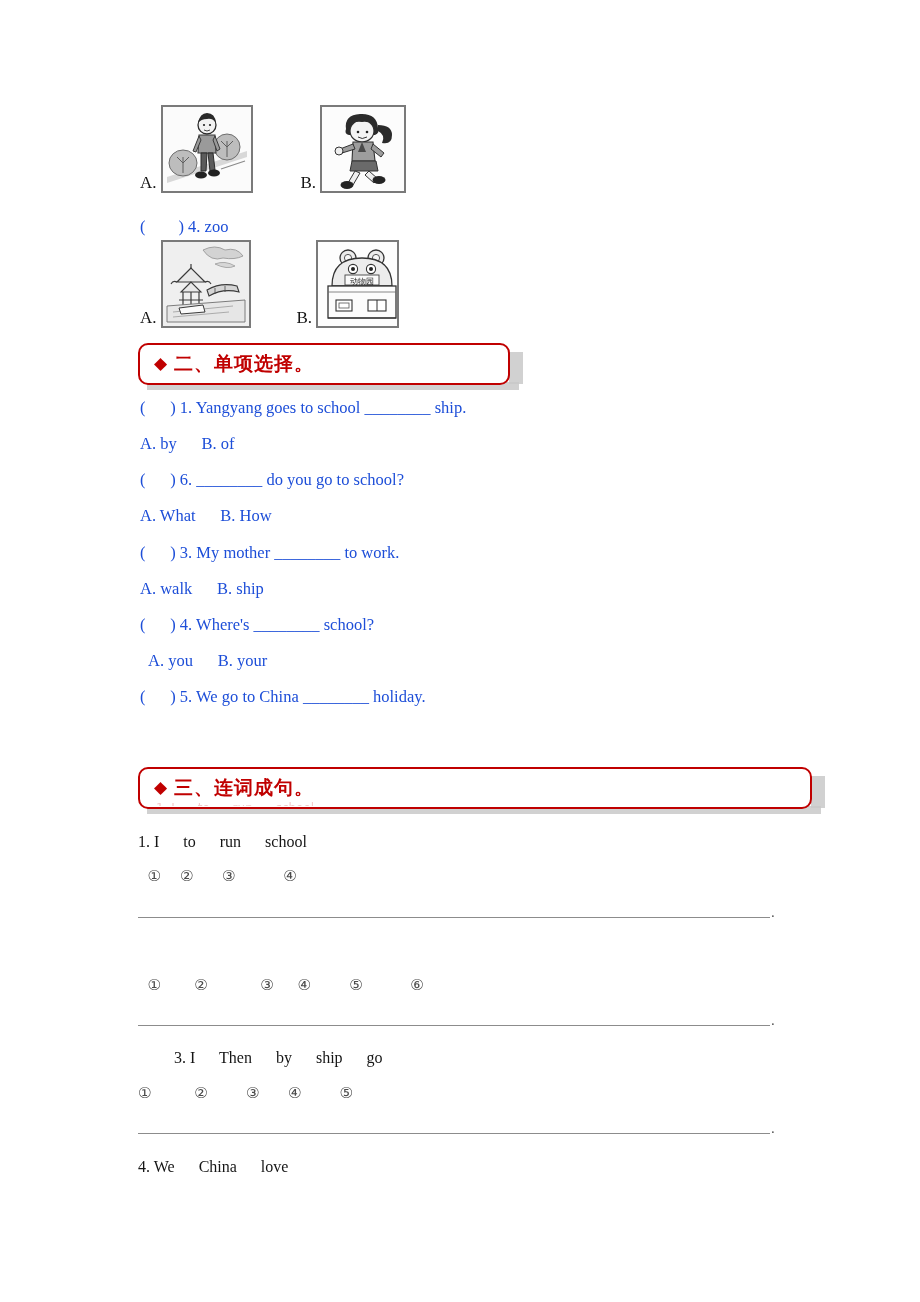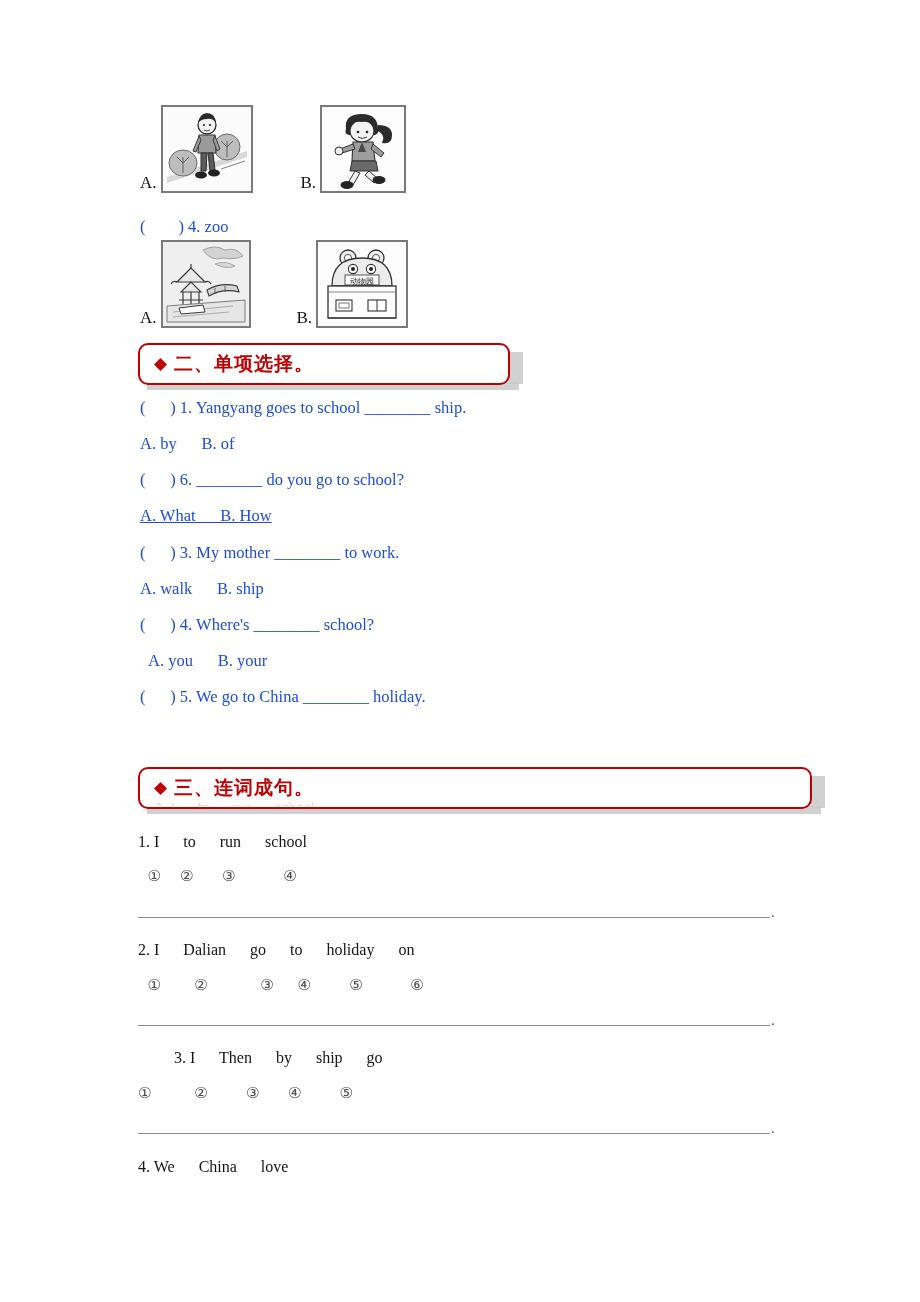--- a/index.html
+++ b/index.html
@@ -242,21 +242,21 @@
           <path d="M10 70 L70 64" stroke="#9c9c9c" stroke-width="0.8"></path>
           <path d="M10 75 L66 70" stroke="#9c9c9c" stroke-width="0.8"></path>
 
           <path d="M16 66 L40 63 L42 70 L18 72 Z" fill="#fafafa" stroke="#3a3a3a" stroke-width="1"></path>
         </svg>
       </div>
     </div>
 
     <div class="pic-opt" style="margin-left:46px;">
       <span class="pic-label">B.</span>
-      <div class="pic-box" style="width:92px;height:88px;">
+      <div class="pic-box" style="width:83px;height:88px;">
         <svg width="88" height="84" viewBox="0 0 88 84">
           <rect x="0" y="0" width="88" height="84" fill="#fdfdfd"></rect>
 
           <circle cx="30" cy="16" r="8" fill="#ececec" stroke="#333" stroke-width="1.3"></circle>
           <circle cx="58" cy="16" r="8" fill="#ececec" stroke="#333" stroke-width="1.3"></circle>
           <circle cx="30" cy="16" r="3.6" fill="#f7f7f7" stroke="#444" stroke-width="0.9"></circle>
           <circle cx="58" cy="16" r="3.6" fill="#f7f7f7" stroke="#444" stroke-width="0.9"></circle>
 
           <path d="M14 44 Q14 16 44 16 Q74 16 74 44 Z" fill="#ececec" stroke="#333" stroke-width="1.3"></path>
 
@@ -285,21 +285,21 @@
   <div class="sec-shadow" style="left:147px; top:382px; width:372px; height:8px;"></div>
   <div class="sec-header" style="left:138px; top:343px; width:372px; height:42px;">
     <span class="sec-diamond">◆</span>
     <span class="sec-title">二、单项选择。</span>
   </div>
 
   <div class="qline" style="left:140px; top:399px;">(      ) 1. Yangyang goes to school ________ ship.</div>
   <div class="qline" style="left:140px; top:435px;">A. by      B. of</div>
 
   <div class="qline" style="left:140px; top:471px;">(      ) 6. ________ do you go to school?</div>
-  <div class="qline" style="left:140px; top:507px;text-decoration:underline;">A. What      B. How</div>
+  <div class="qline" style="left:140px; top:507px;">A. What      B. How</div>
 
   <div class="qline" style="left:140px; top:544px;">(      ) 3. My mother ________ to work.</div>
   <div class="qline" style="left:140px; top:580px;">A. walk      B. ship</div>
 
   <div class="qline" style="left:140px; top:616px;">(      ) 4. Where's ________ school?</div>
   <div class="qline" style="left:148px; top:652px;">A. you      B. your</div>
 
   <div class="qline" style="left:140px; top:688px;">(      ) 5. We go to China ________ holiday.</div>
   <div class="qline" style="left:140px; top:725px;margin-top:48px;">A. on      B. in</div>
 
@@ -309,21 +309,20 @@
     <span class="sec-diamond">◆</span>
     <span class="sec-title">三、连词成句。</span>
     <span class="sec-ghost">1. I      to      run      school</span>
   </div>
 
   <div class="wo-words" style="left:138px; top:833px;">1. I      to      run      school</div>
   <div class="wo-nums" style="left:138px; top:868px;">  ①    ②      ③          ④</div>
   <div class="ans-line" style="left:138px; top:917px; width:632px;"></div>
   <div class="ans-dot" style="left:771px; top:905px;">.</div>
 
-  <div class="wo-words" style="left:138px; top:941px;">2. I      Dalian      go      to      holiday      on</div>
   <div class="wo-nums" style="left:138px; top:977px;">  ①       ②           ③     ④        ⑤          ⑥</div>
   <div class="ans-line" style="left:138px; top:1025px; width:632px;"></div>
   <div class="ans-dot" style="left:771px; top:1013px;">.</div>
 
   <div class="wo-words" style="left:138px; top:1049px;margin-left:36px;">3. I      Then      by      ship      go</div>
   <div class="wo-nums" style="left:138px; top:1085px;">①         ②        ③      ④        ⑤</div>
   <div class="ans-line" style="left:138px; top:1133px; width:632px;"></div>
   <div class="ans-dot" style="left:771px; top:1121px;">.</div>
 
   <div class="wo-words" style="left:138px; top:1158px;">4. We      China      love</div>

